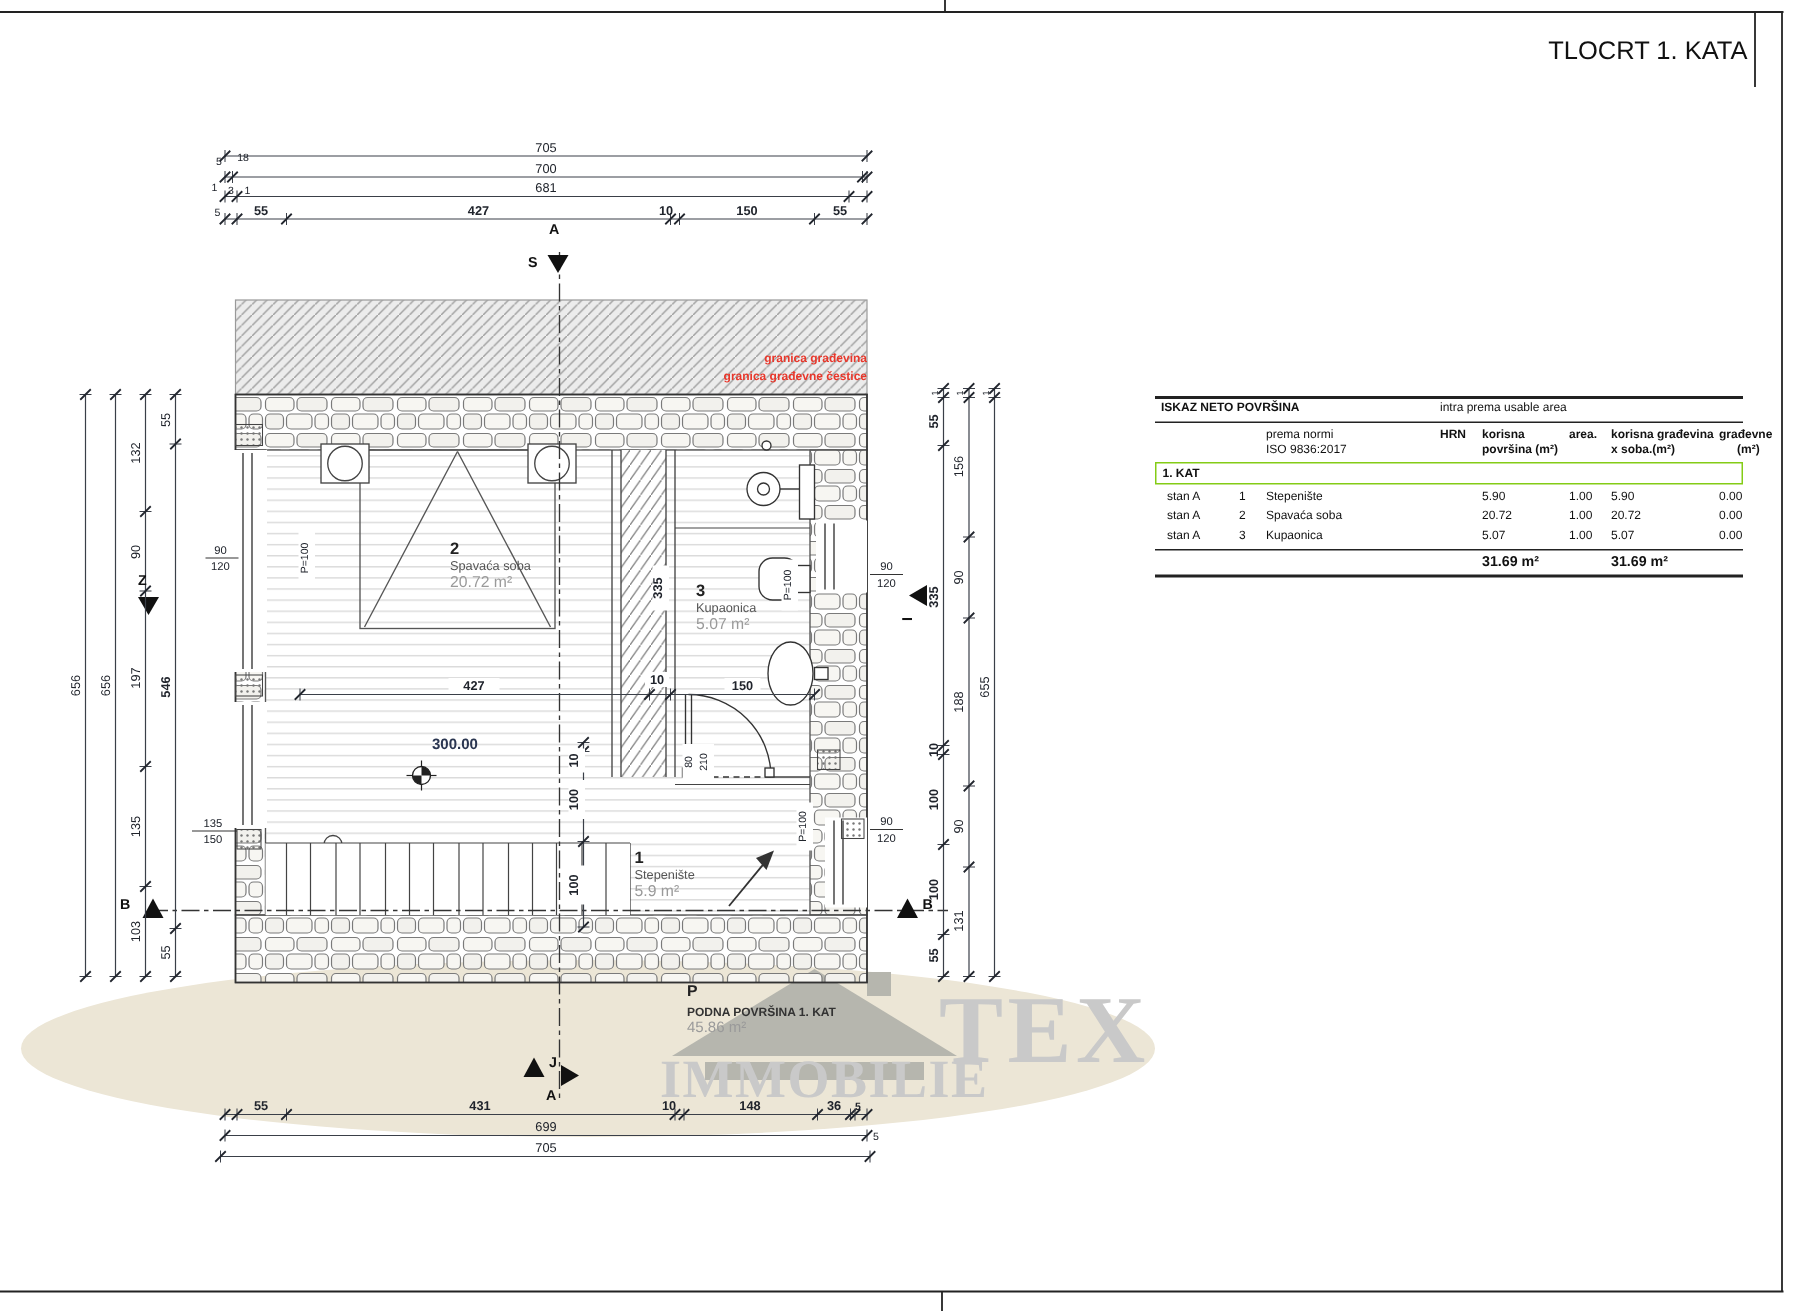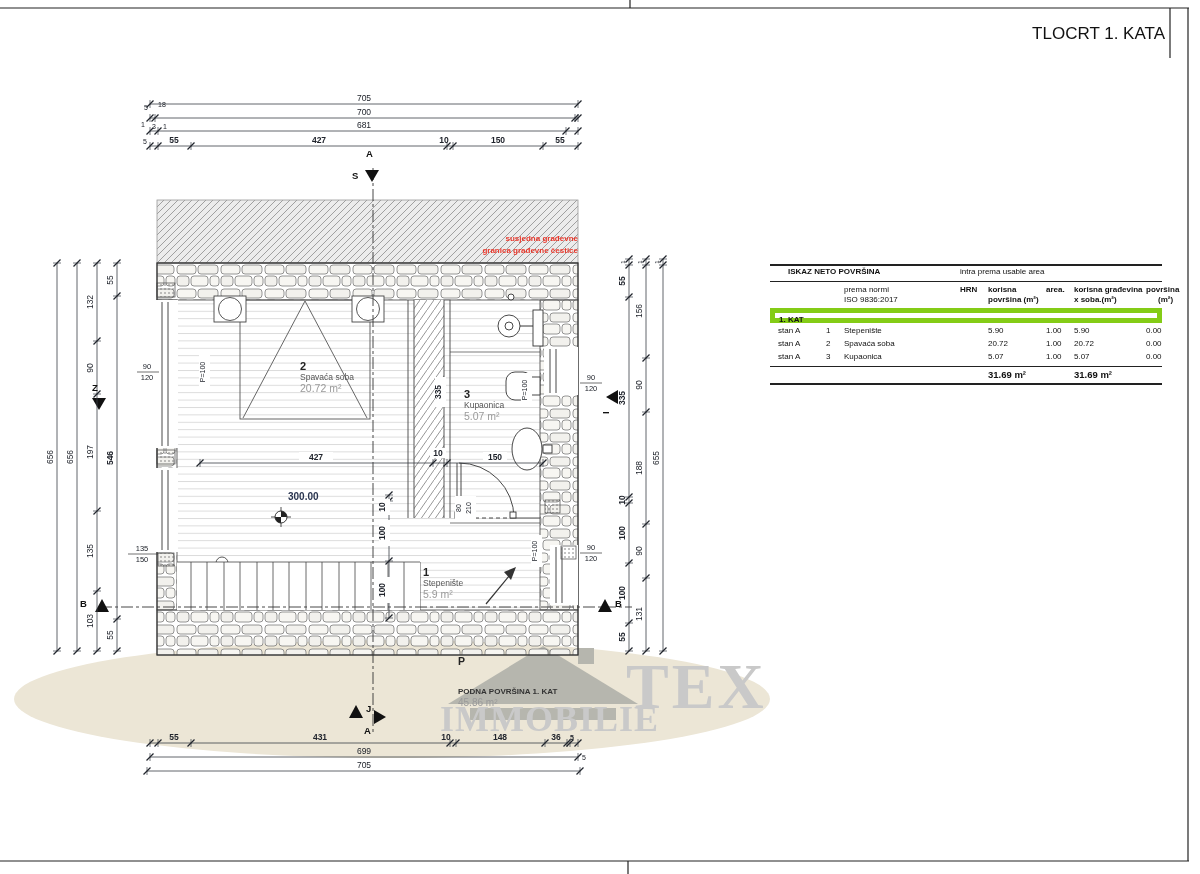--- a/index.html
+++ b/index.html
@@ -23,21 +23,21 @@
   
   #rednote{left:420px;top:233px;width:158px;text-align:right;font-size:8px;font-weight:bold;
            color:#e8372b;line-height:1.45;}
   
   .room-num{font-size:11px;font-weight:bold;color:#222;}
   .room-name{font-size:8.5px;color:#555;}
   .room-area{font-size:10.5px;color:#9a9a9a;}
   
   #floornote{left:458px;top:655px;}
   #floornote .p{font-size:10.5px;font-weight:bold;color:#222;}
-  #floornote .l1{font-size:8px;font-weight:bold;color:#333;margin-top:20px;}
+  #floornote .l1{font-size:8px;font-weight:bold;color:#333;margin-top:3px;}
   #floornote .l2{font-size:10px;color:#9a9a9a;margin-top:1px;}
   #level{left:288px;top:491px;font-size:10px;font-weight:bold;color:#2a3550;}
   .marker{font-size:9.5px;font-weight:bold;color:#111;}
   .rot{transform:rotate(-90deg);transform-origin:left top;}
   
   #nettable{position:absolute;left:770px;top:264px;width:392px;height:122px;z-index:2;
             font-size:8px;color:#111;}
   #nettable .row{position:absolute;left:0;width:392px;}
   #nettable span{position:absolute;white-space:nowrap;}
   .tl{position:absolute;left:0;width:392px;background:#222;}
@@ -470,21 +470,21 @@
         <text x="461" y="508" font-size="7" font-weight="normal" text-anchor="middle" fill="#20242c" transform="rotate(-90 461 508)">80</text>
         <rect x="465" y="496" width="11" height="24" fill="#fff"></rect>
         <text x="471" y="508" font-size="7" font-weight="normal" text-anchor="middle" fill="#20242c" transform="rotate(-90 471 508)">210</text>
       </g>
   </svg>
 
   <div id="labels">
     <div id="title" class="lbl">TLOCRT 1. KATA</div>
 
     <div id="rednote" class="lbl">
-      <div>susjedna građevne</div>
+      <div>granica građevina</div>
       <div>granica građevne čestice</div>
     </div>
 
     <div class="lbl" style="left:300px;top:360px">
       <div class="room-num">2</div>
       <div class="room-name">Spavaća soba</div>
       <div class="room-area">20.72 m²</div>
     </div>
     <div class="lbl" style="left:464px;top:388px">
       <div class="room-num">3</div>
@@ -511,37 +511,37 @@
     <span class="lbl marker rot" style="left:601px;top:414px">I</span>
     <span class="lbl marker" style="left:366px;top:704px">J</span>
     <span class="lbl marker" style="left:364px;top:726px">A</span>
     <span class="lbl marker" style="left:80px;top:599px">B</span>
     <span class="lbl marker" style="left:615px;top:599px">B</span>
   </div>
 
   <div id="nettable">
     <div class="tl" style="top:0;height:2px"></div>
     <div class="row" style="top:3px">
-      <span class="b" style="left:18px">ISKAZ NETO POVRŠINA</span>
+      <span class="b" style="left:4px">ISKAZ NETO POVRŠINA</span>
       <span style="left:190px">intra prema usable area</span>
     </div>
     <div class="tl" style="top:17px;height:1px"></div>
     <div class="row" style="top:21px">
       <span style="left:74px">prema normi</span>
       <span style="left:74px;top:10px">ISO 9836:2017</span>
       <span class="b" style="left:190px">HRN</span>
       <span class="b" style="left:218px">korisna</span>
       <span class="b" style="left:218px;top:10px">površina (m²)</span>
       <span class="b" style="left:276px">area.</span>
       <span class="b" style="left:304px">korisna građevina</span>
       <span class="b" style="left:304px;top:10px">x soba.(m²)</span>
-      <span class="b" style="left:376px">površina</span>
+      <span class="b" style="left:376px">građevne</span>
       <span class="b" style="left:388px;top:10px">(m²)</span>
     </div>
-    <div class="row" style="top:44px;height:15px;border:5px solid #84cc16;box-sizing:border-box">
+    <div class="row" style="top:44px;height:15px;border:1px solid #84cc16;box-sizing:border-box">
       <span class="b" style="left:4px;top:2px">1. KAT</span>
     </div>
     <div class="row" style="top:62px">
       <span style="left:8px">stan A</span>
       <span style="left:56px">1</span>
       <span style="left:74px">Stepenište</span>
       <span style="left:218px">5.90</span>
       <span style="left:276px">1.00</span>
       <span style="left:304px">5.90</span>
       <span style="left:376px">0.00</span>

